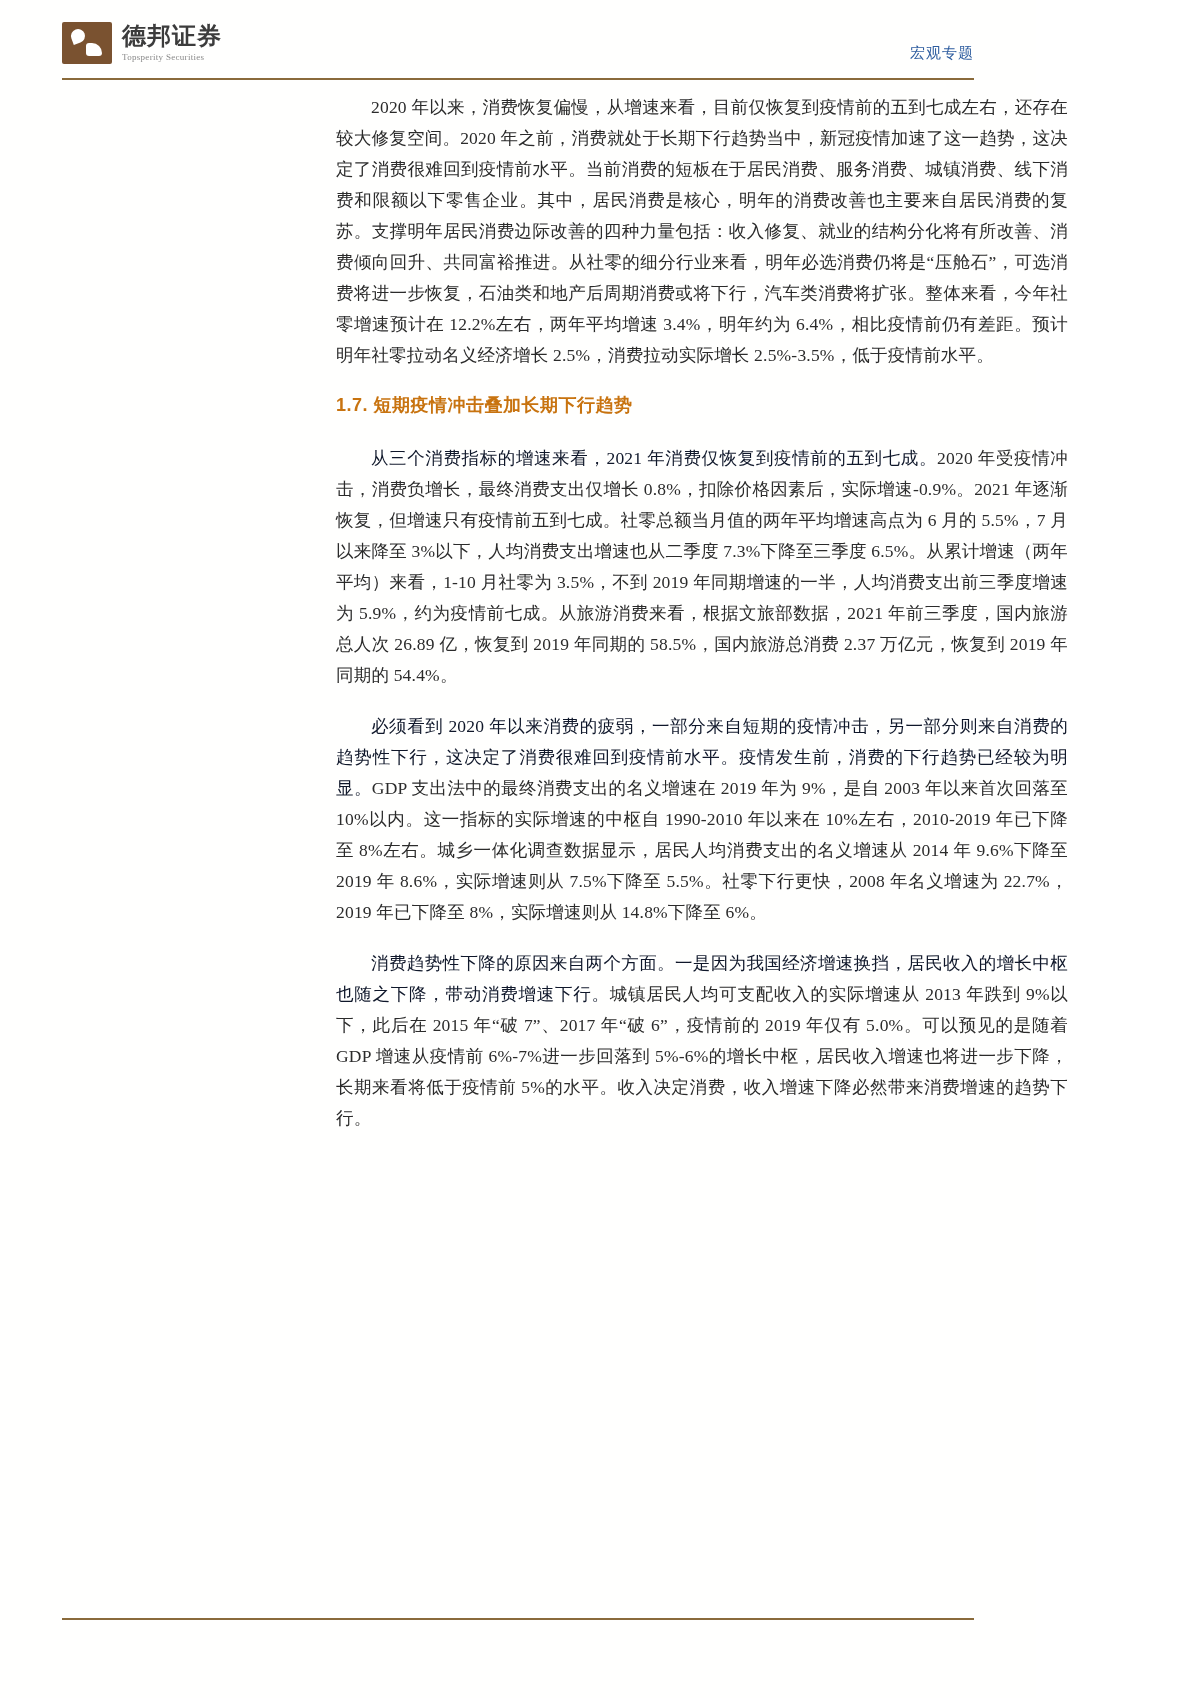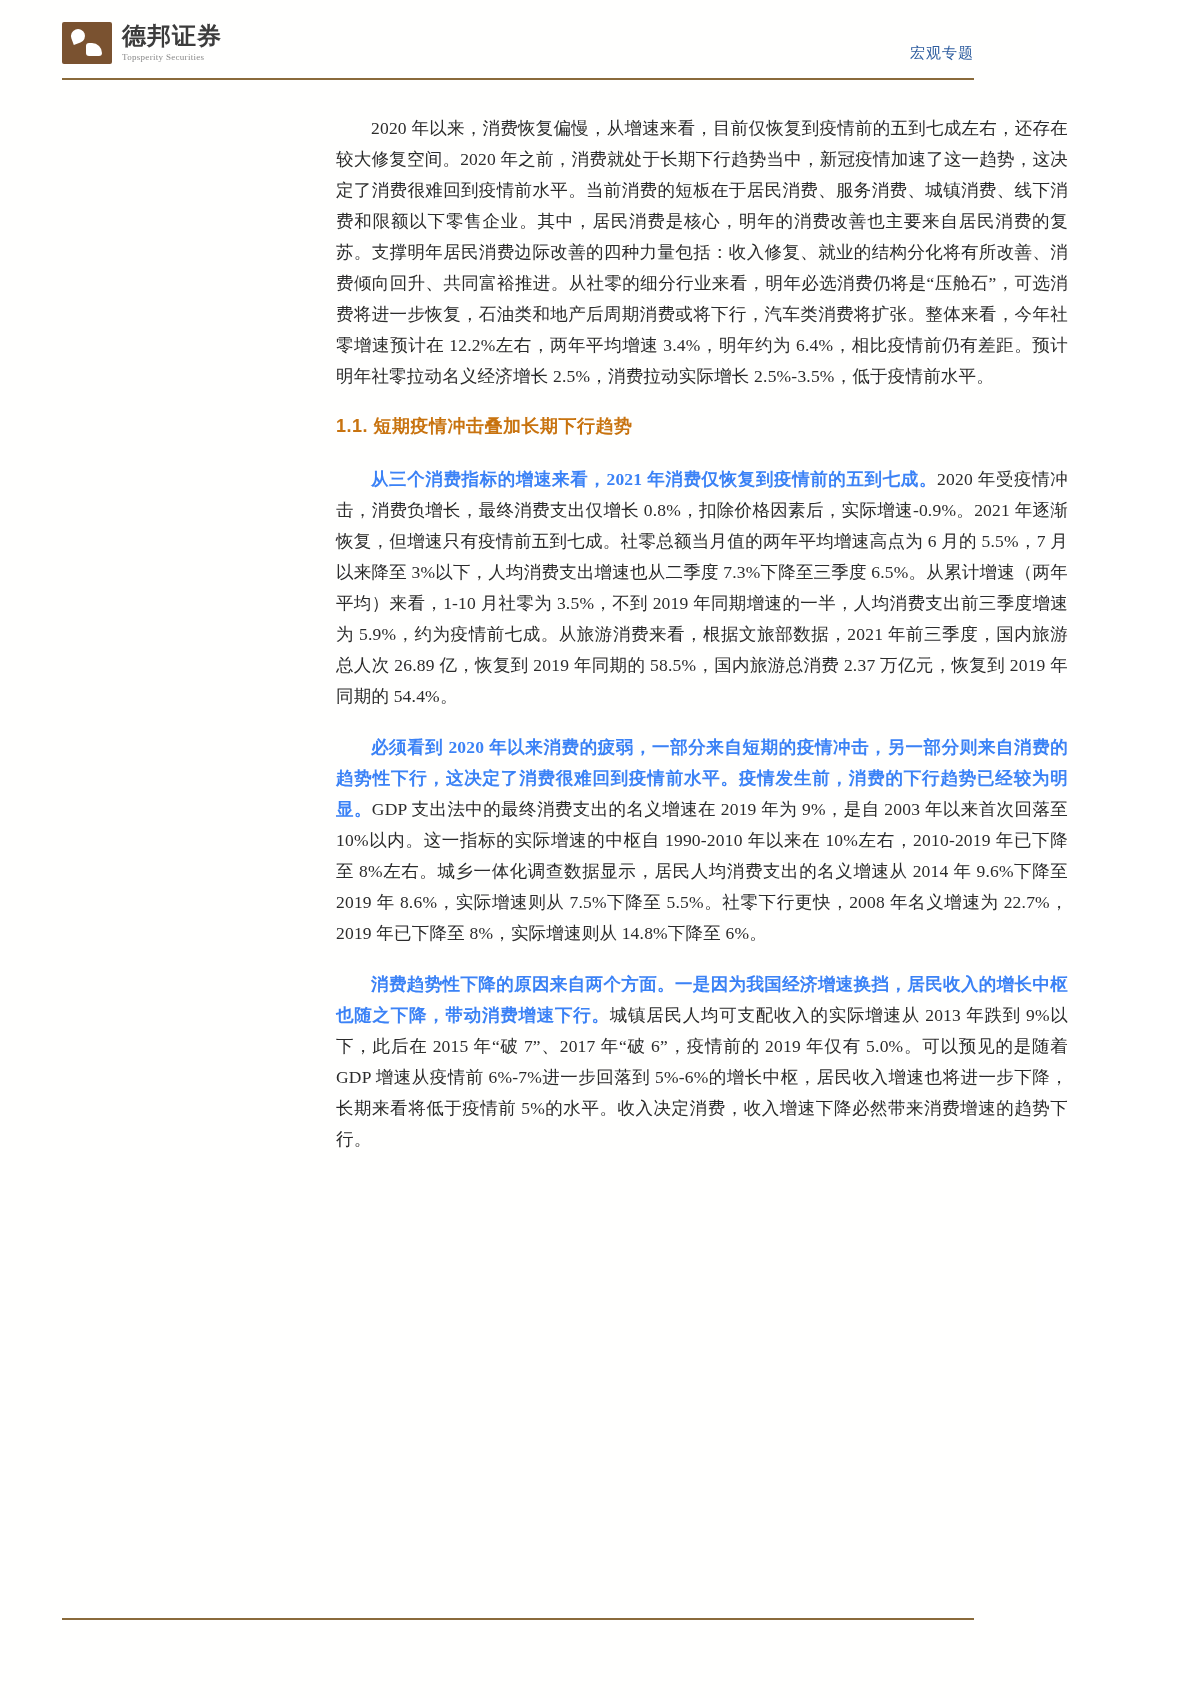--- a/index.html
+++ b/index.html
@@ -96,21 +96,20 @@
     height: 2px;
     background: #8a6a3b;
   }
 
   
   .content {
     position: absolute;
     left: 336px;
     top: 92px;
     width: 732px;
-    margin-top: 21px;
   }
   p.para {
     margin: 0 0 6px 0;
     font-size: 17.5px;
     line-height: 31px;
     color: #2b2b2b;
     text-align: justify;
     text-indent: 2em;
     letter-spacing: 0.2px;
   }
@@ -126,22 +125,22 @@
   }
   h3.subsec {
     font-family: "Liberation Sans", sans-serif;
     font-size: 18px;
     font-weight: bold;
     color: #c8730f;
     margin: 22px 0 12px 0;
     letter-spacing: 0.5px;
   }
   .bold-lead {
-    font-weight: bold;
-    color: #3b82f6;
+    font-weight: normal;
+    color: #0f172a;
   }
 
   
   .footer-rule {
     position: absolute;
     left: 62px;
     right: 62px;
     bottom: 78px;
     height: 2px;
     background: #8a6a3b;
@@ -186,21 +185,21 @@
     </div>
     <div class="header-right">宏观专题</div>
     <div class="header-rule"></div>
   </div>
 
   <div class="content">
 
     <p class="para">2020 年以来，消费恢复偏慢，从增速来看，目前仅恢复到疫情前的五到七成左右，还存在较大修复空间。2020 年之前，消费就处于长期下行趋势当中，新冠疫情加速了这一趋势，这决定了消费很难回到疫情前水平。当前消费的短板在于居民消费、服务消费、城镇消费、线下消费和限额以下零售企业。其中，居民消费是核心，明年的消费改善也主要来自居民消费的复苏。支撑明年居民消费边际改善的四种力量包括：收入修复、就业的结构分化将有所改善、消费倾向回升、共同富裕推进。从社零的细分行业来看，明年必选消费仍将是“压舱石”，可选消费将进一步恢复，石油类和地产后周期消费或将下行，汽车类消费将扩张。整体来看，今年社零增速预计在 12.2%左右，两年平均增速 3.4%，明年约为 6.4%，相比疫情前仍有差距。预计明年社零拉动名义经济增长 2.5%，消费拉动实际增长 2.5%-3.5%，低于疫情前水平。</p>
 
 
-    <h3 class="subsec">1.1. 短期疫情冲击叠加长期下行趋势</h3>
+    <h3 class="subsec">1.7. 短期疫情冲击叠加长期下行趋势</h3>
 
 
     <div class="spacer-sm"></div>
 
     <p class="para"><span class="bold-lead">从三个消费指标的增速来看，2021 年消费仅恢复到疫情前的五到七成。</span><span>2020 年受疫情冲击，消费负增长，最终消费支出仅增长 0.8%，扣除价格因素后，实际增速-0.9%。2021 年逐渐恢复，但增速只有疫情前五到七成。社零总额当月值的两年平均增速高点为 6 月的 5.5%，7 月以来降至 3%以下，人均消费支出增速也从二季度 7.3%下降至三季度 6.5%。从累计增速（两年平均）来看，1-10 月社零为 3.5%，不到 2019 年同期增速的一半，人均消费支出前三季度增速为 5.9%，约为疫情前七成。从旅游消费来看，根据文旅部数据，2021 年前三季度，国内旅游总人次 26.89 亿，恢复到 2019 年同期的 58.5%，国内旅游总消费 2.37 万亿元，恢复到 2019 年同期的 54.4%。</span></p>
 
     <div class="spacer-sm"></div>
 
     <p class="para"><span class="bold-lead">必须看到 2020 年以来消费的疲弱，一部分来自短期的疫情冲击，另一部分则来自消费的趋势性下行，这决定了消费很难回到疫情前水平。疫情发生前，消费的下行趋势已经较为明显。</span><span>GDP 支出法中的最终消费支出的名义增速在 2019 年为 9%，是自 2003 年以来首次回落至 10%以内。这一指标的实际增速的中枢自 1990-2010 年以来在 10%左右，2010-2019 年已下降至 8%左右。城乡一体化调查数据显示，居民人均消费支出的名义增速从 2014 年 9.6%下降至 2019 年 8.6%，实际增速则从 7.5%下降至 5.5%。社零下行更快，2008 年名义增速为 22.7%，2019 年已下降至 8%，实际增速则从 14.8%下降至 6%。</span></p>
 

